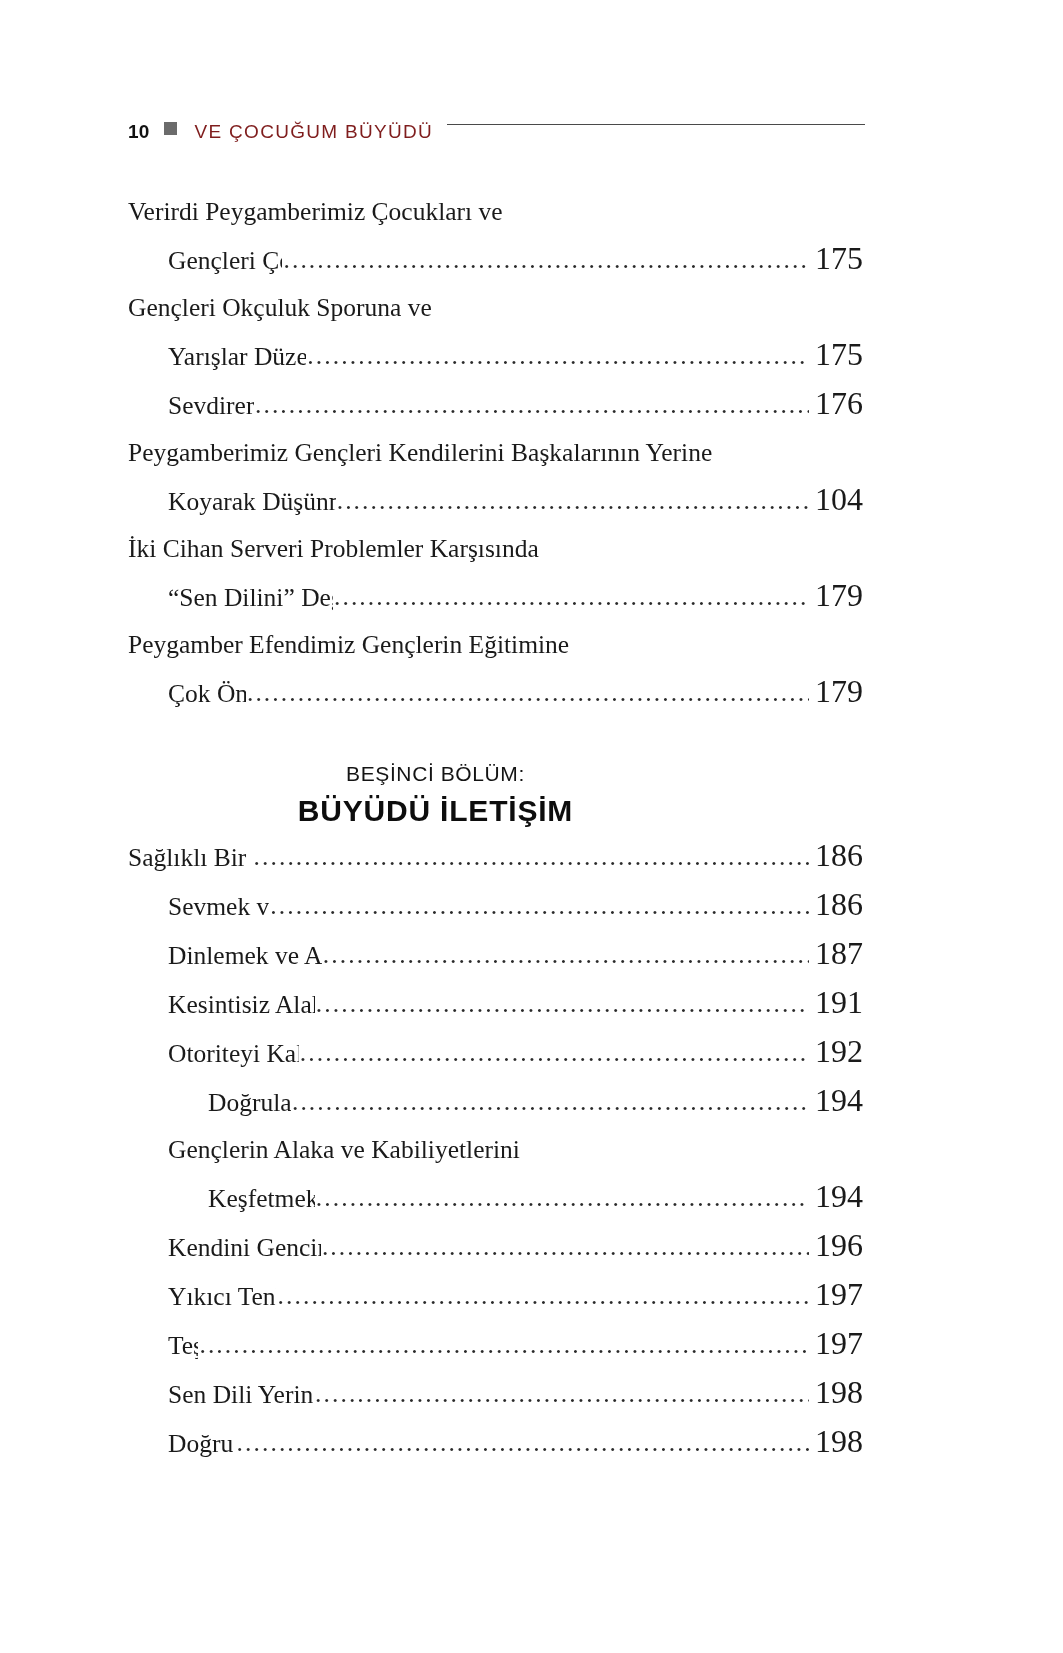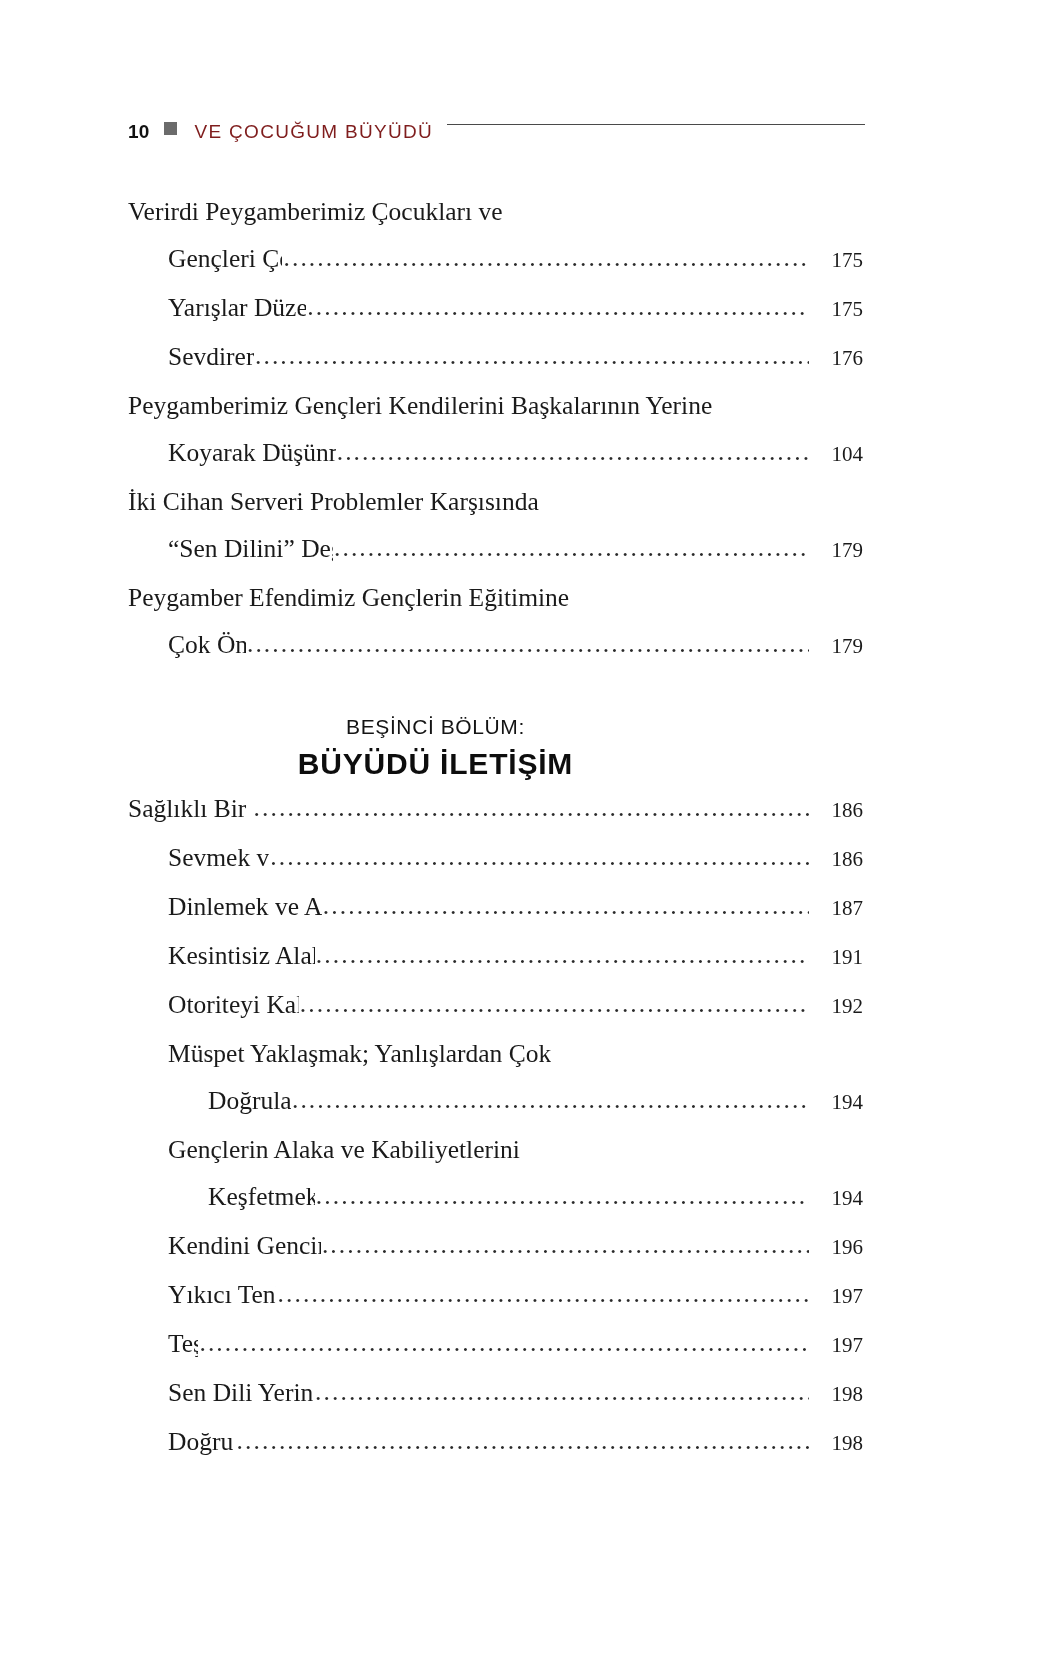--- a/index.html
+++ b/index.html
@@ -92,21 +92,21 @@
     letter-spacing: 2.1px;
     color: #2a2a2a;
     margin-left: 1px;
     position: relative;
     top: -1px;
   }
   .toc-entry .pageno {
     flex: 0 0 auto;
     text-align: right;
     min-width: 54px;
-    font-size: 21px;
+    font-size: 32px;
   }
 
   .indent-0 { padding-left: 0; }
   .indent-1 { padding-left: 40px; }
   .indent-2 { padding-left: 80px; }
 
   
   .chapter-block {
     text-align: center;
     margin-top: 44px;
@@ -145,20 +145,23 @@
   <div class="toc">
     <div id="toc-top">
         <div class="toc-entry indent-0 cont-open">
           <span class="etitle">Verirdi Peygamberimiz Çocukları ve</span>
         </div>
         <div class="toc-entry indent-1">
           <span class="etitle">Gençleri Çok Güzel Dinlerdi</span>
           <span class="leader">................................................................................................................................................................</span>
           <span class="pageno">175</span>
         </div>
+        <div class="toc-entry indent-0 cont-open">
+          <span class="etitle">Gençleri Okçuluk Sporuna ve</span>
+        </div>
         <div class="toc-entry indent-1">
           <span class="etitle">Yarışlar Düzenlemeye Teşvik Ederdi</span>
           <span class="leader">................................................................................................................................................................</span>
           <span class="pageno">175</span>
         </div>
         <div class="toc-entry indent-1">
           <span class="etitle">Sevdirerek Öğretirdi</span>
           <span class="leader">................................................................................................................................................................</span>
           <span class="pageno">176</span>
         </div>
@@ -212,23 +215,20 @@
         <div class="toc-entry indent-1">
           <span class="etitle">Kesintisiz Alaka ve Nitelikli Beraberlik</span>
           <span class="leader">................................................................................................................................................................</span>
           <span class="pageno">191</span>
         </div>
         <div class="toc-entry indent-1">
           <span class="etitle">Otoriteyi Kaldırmadan Arkadaşlık</span>
           <span class="leader">................................................................................................................................................................</span>
           <span class="pageno">192</span>
         </div>
-        <div class="toc-entry indent-1 cont-open">
-          <span class="etitle">Müspet Yaklaşmak; Yanlışlardan Çok</span>
-        </div>
         <div class="toc-entry indent-2">
           <span class="etitle">Doğruları Göstermek</span>
           <span class="leader">................................................................................................................................................................</span>
           <span class="pageno">194</span>
         </div>
         <div class="toc-entry indent-1 cont-open">
           <span class="etitle">Gençlerin Alaka ve Kabiliyetlerini</span>
         </div>
         <div class="toc-entry indent-2">
           <span class="etitle">Keşfetmek ve Yönlendirmek</span>

